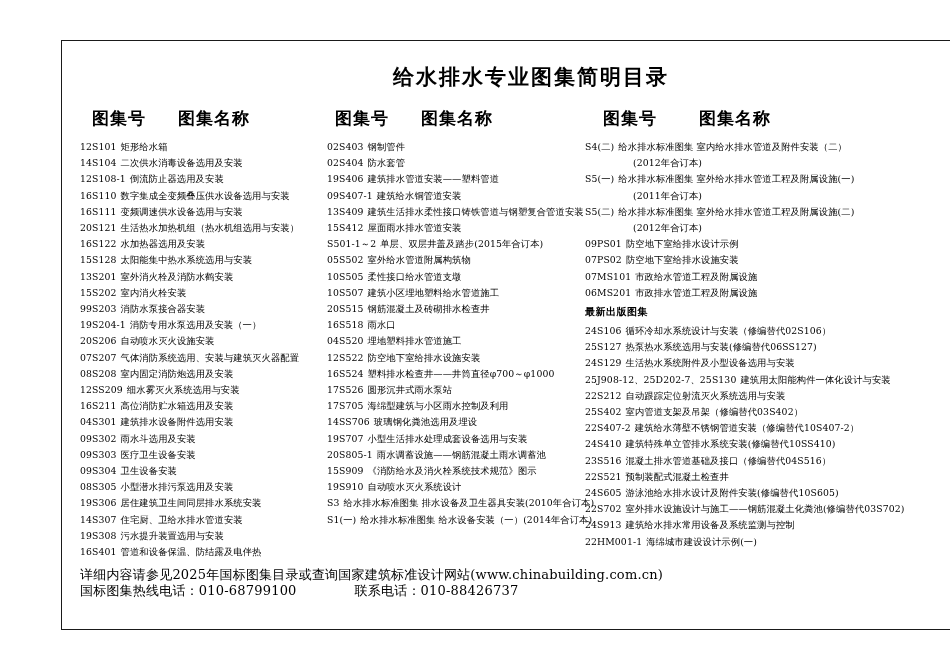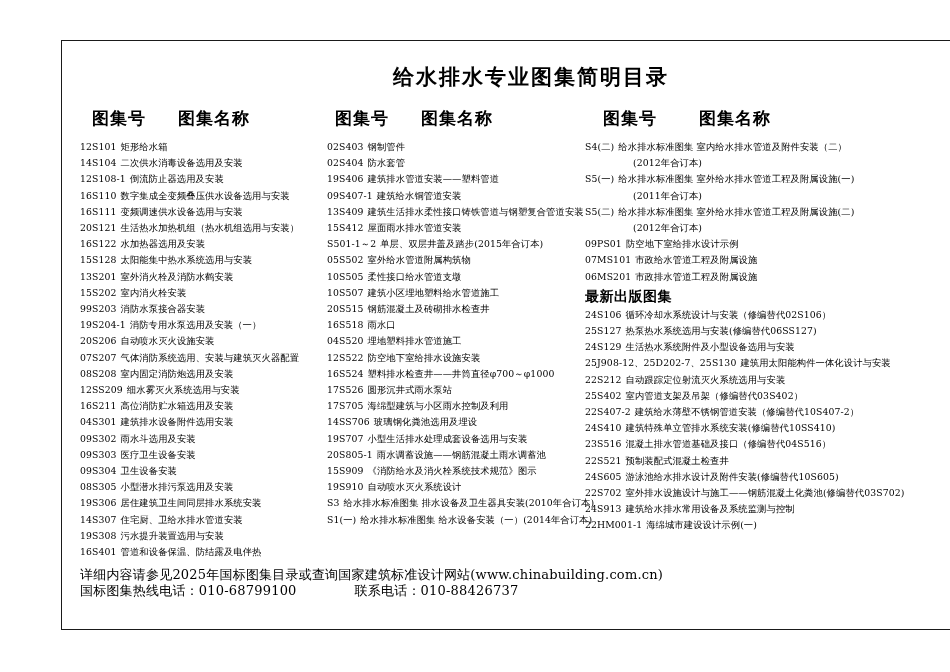--- a/index.html
+++ b/index.html
@@ -71,21 +71,21 @@
     letter-spacing: 0.1px;
     color: #000;
   }
   .entry .code { }
   .entry .nm { margin-left: 4px; }
   .entry.indent { padding-left: 44px; }
 
   .section-head {
     font-family: "DejaVu Serif", "Liberation Serif", serif;
     font-weight: bold;
-    font-size: 14px;
+    font-size: 10px;
     line-height: 20px;
     margin-top: 1px;
     margin-bottom: 1px;
     letter-spacing: 0.5px;
     white-space: nowrap;
   }
 
   #footer {
     position: absolute;
     left: 18px;
@@ -183,20 +183,21 @@
         <span class="h-name">图集名称</span>
       </div>
       <div class="col-body">
           <div class="entry"><span class="code">S4(二)</span><span class="nm">给水排水标准图集 室内给水排水管道及附件安装（二）</span></div>
           <div class="entry indent"><span class="nm">(2012年合订本)</span></div>
           <div class="entry"><span class="code">S5(一)</span><span class="nm">给水排水标准图集 室外给水排水管道工程及附属设施(一)</span></div>
           <div class="entry indent"><span class="nm">(2011年合订本)</span></div>
           <div class="entry"><span class="code">S5(二)</span><span class="nm">给水排水标准图集 室外给水排水管道工程及附属设施(二)</span></div>
           <div class="entry indent"><span class="nm">(2012年合订本)</span></div>
           <div class="entry"><span class="code">09PS01</span><span class="nm">防空地下室给排水设计示例</span></div>
+          <div class="entry"><span class="code">07PS02</span><span class="nm">防空地下室给排水设施安装</span></div>
           <div class="entry"><span class="code">07MS101</span><span class="nm">市政给水管道工程及附属设施</span></div>
           <div class="entry"><span class="code">06MS201</span><span class="nm">市政排水管道工程及附属设施</span></div>
           <div class="section-head">最新出版图集</div>
           <div class="entry"><span class="code">24S106</span><span class="nm">循环冷却水系统设计与安装（修编替代02S106）</span></div>
           <div class="entry"><span class="code">25S127</span><span class="nm">热泵热水系统选用与安装(修编替代06SS127)</span></div>
           <div class="entry"><span class="code">24S129</span><span class="nm">生活热水系统附件及小型设备选用与安装</span></div>
           <div class="entry"><span class="code">25J908-12、25D202-7、25S130</span><span class="nm">建筑用太阳能构件一体化设计与安装</span></div>
           <div class="entry"><span class="code">22S212</span><span class="nm">自动跟踪定位射流灭火系统选用与安装</span></div>
           <div class="entry"><span class="code">25S402</span><span class="nm">室内管道支架及吊架（修编替代03S402）</span></div>
           <div class="entry"><span class="code">22S407-2</span><span class="nm">建筑给水薄壁不锈钢管道安装（修编替代10S407-2）</span></div>

